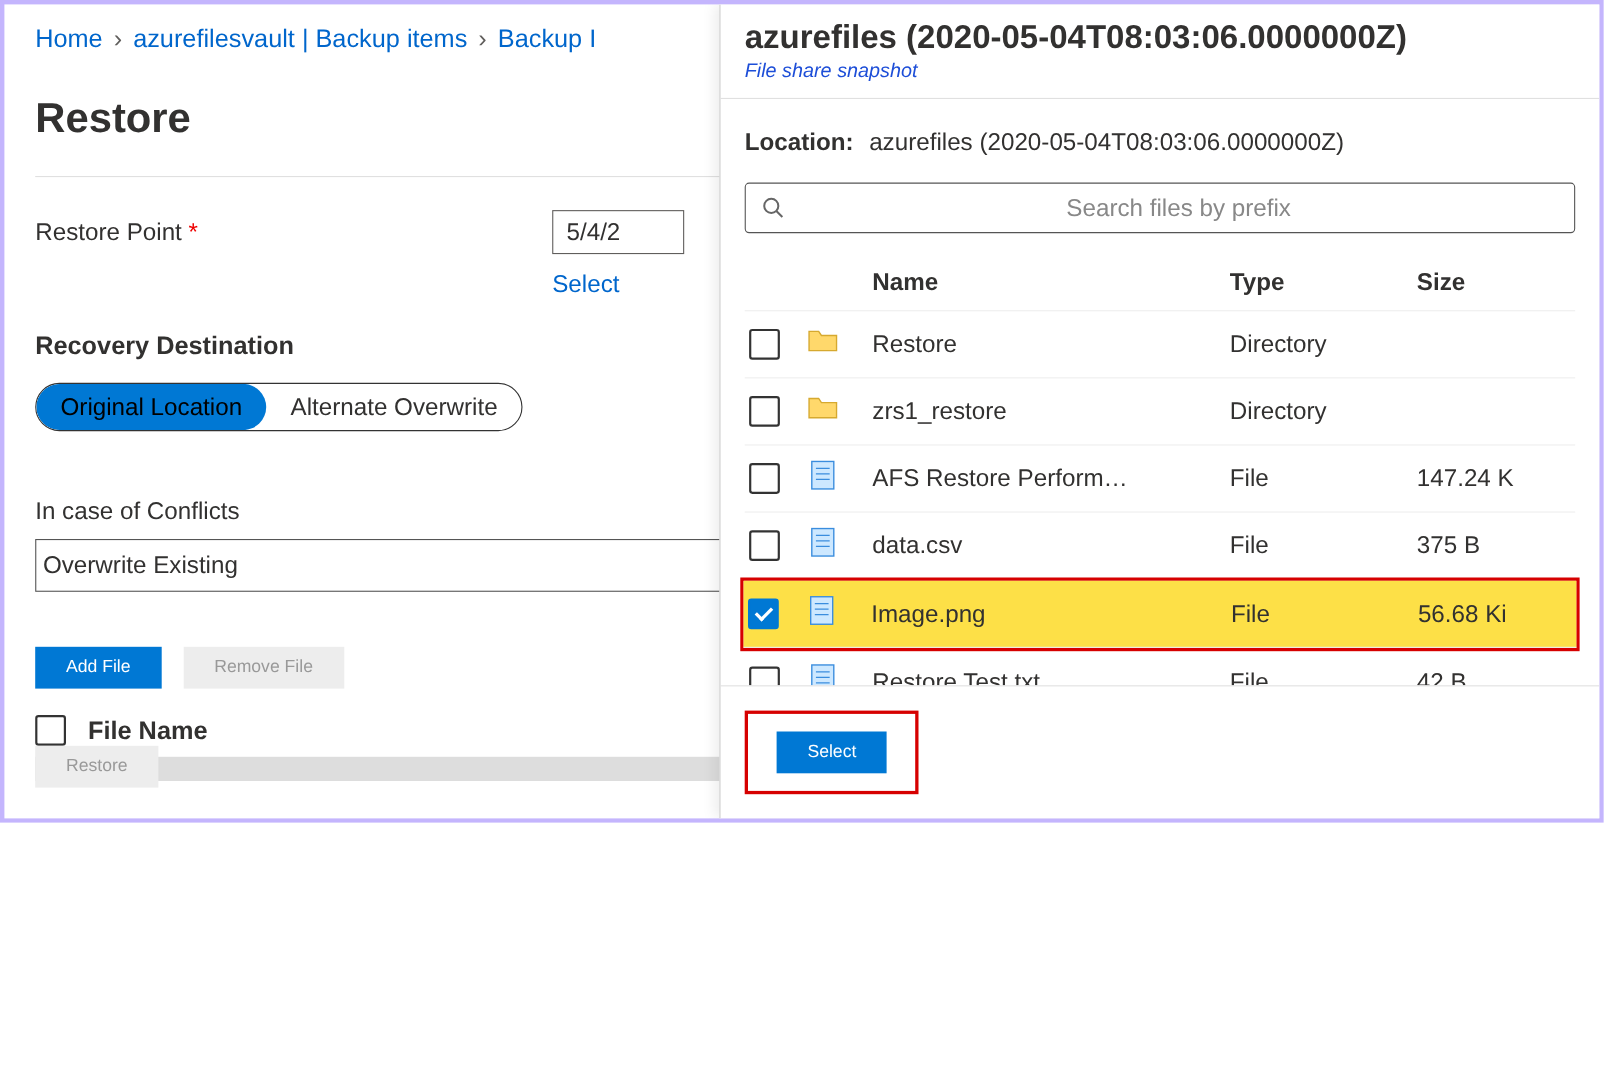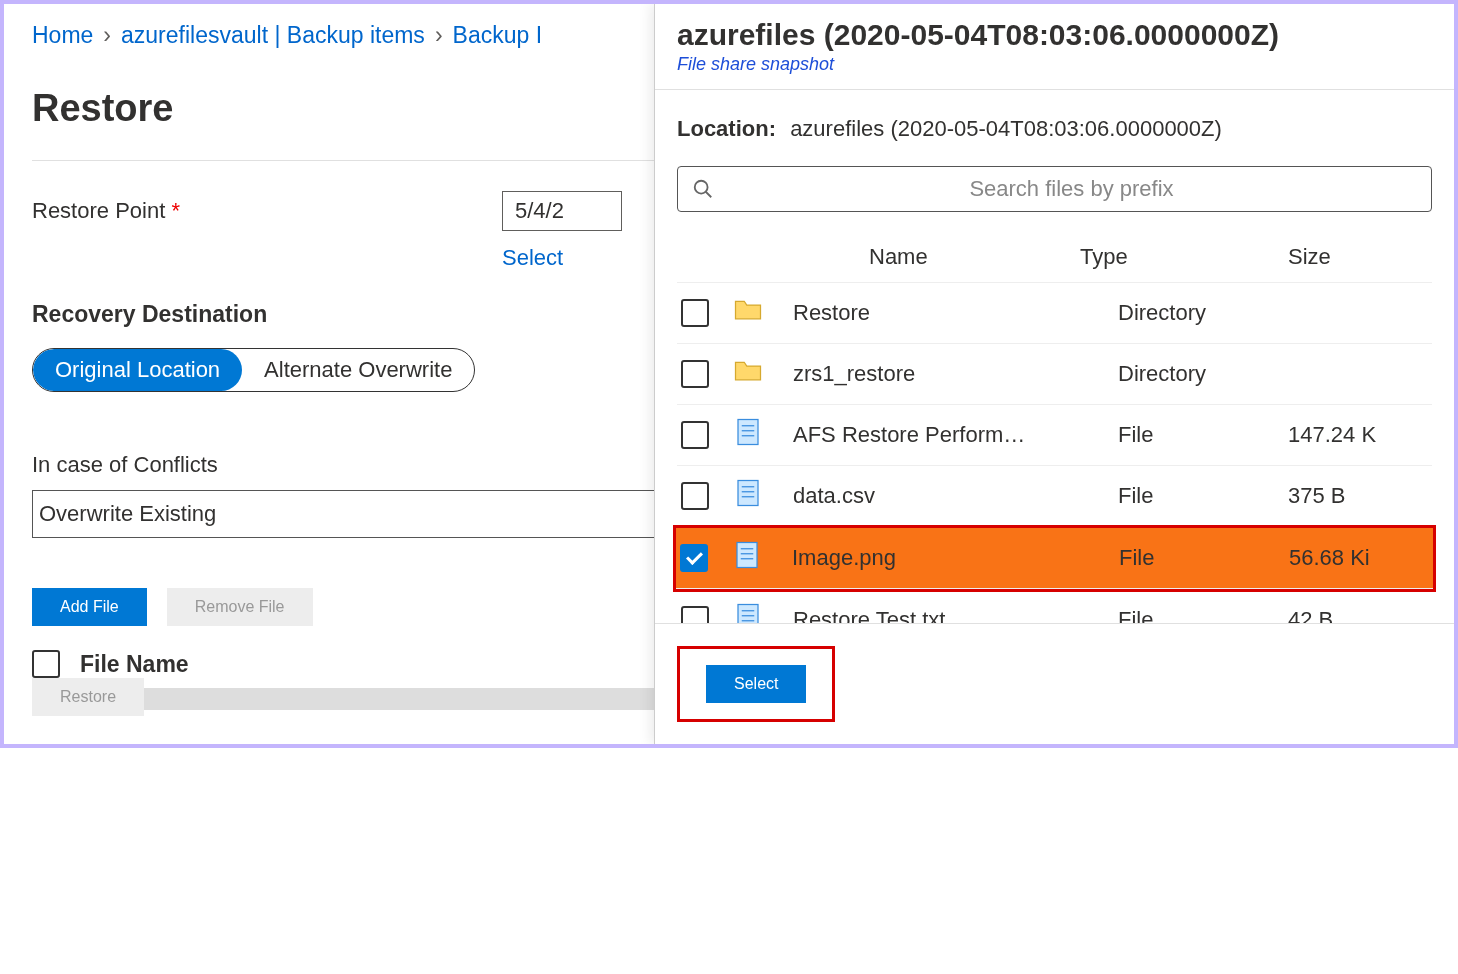--- a/index.html
+++ b/index.html
@@ -80,21 +80,21 @@
     border-radius: 999px;
     overflow: hidden;
     font-size: 22px;
   }
   .pill-opt {
     padding: 8px 22px;
     cursor: pointer;
   }
   .pill-opt.active {
     background: #0078d4;
-    color: #ffffff;
+    color: #000000;
     border-radius: 999px;
     text-align: center;
   }
   .conflict-label {
     font-size: 22px;
     margin: 60px 0 12px;
   }
   .select-box {
     border: 1px solid #555;
     padding: 10px 6px;
@@ -192,23 +192,23 @@
   .search-box input::placeholder { color: #888; }
   .table-head, .row {
     display: grid;
     grid-template-columns: 52px 60px 1fr 170px 140px;
     align-items: center;
     gap: 0px;
     padding: 12px 4px;
     border-bottom: 1px solid #eee;
     font-size: 22px;
   }
-  .table-head { font-weight: 400; gap: 38px; }
+  .table-head { font-weight: 700; }
   .row.selected {
-    background: #f97316;
+    background: #fde047;
   }
   .row-highlight {
     border: 3px solid #d60000;
     margin: -2px -4px;
   }
   .cell-name {
     white-space: nowrap;
     overflow: hidden;
     text-overflow: ellipsis;
   }

